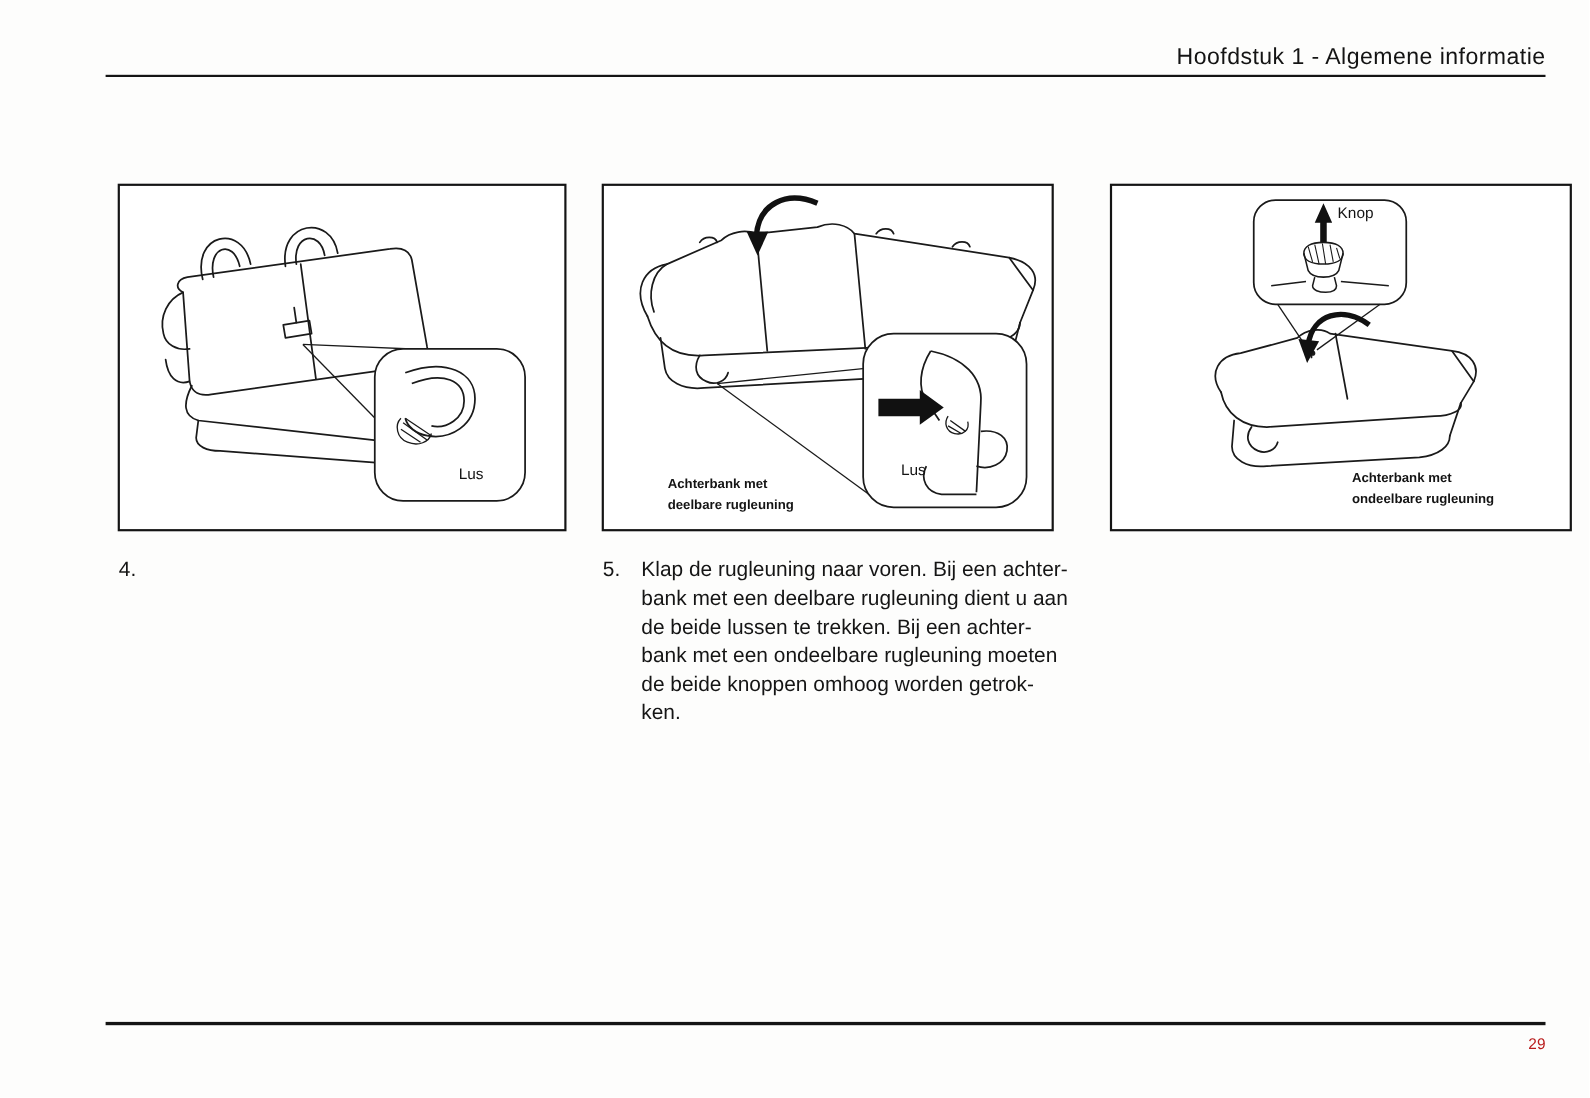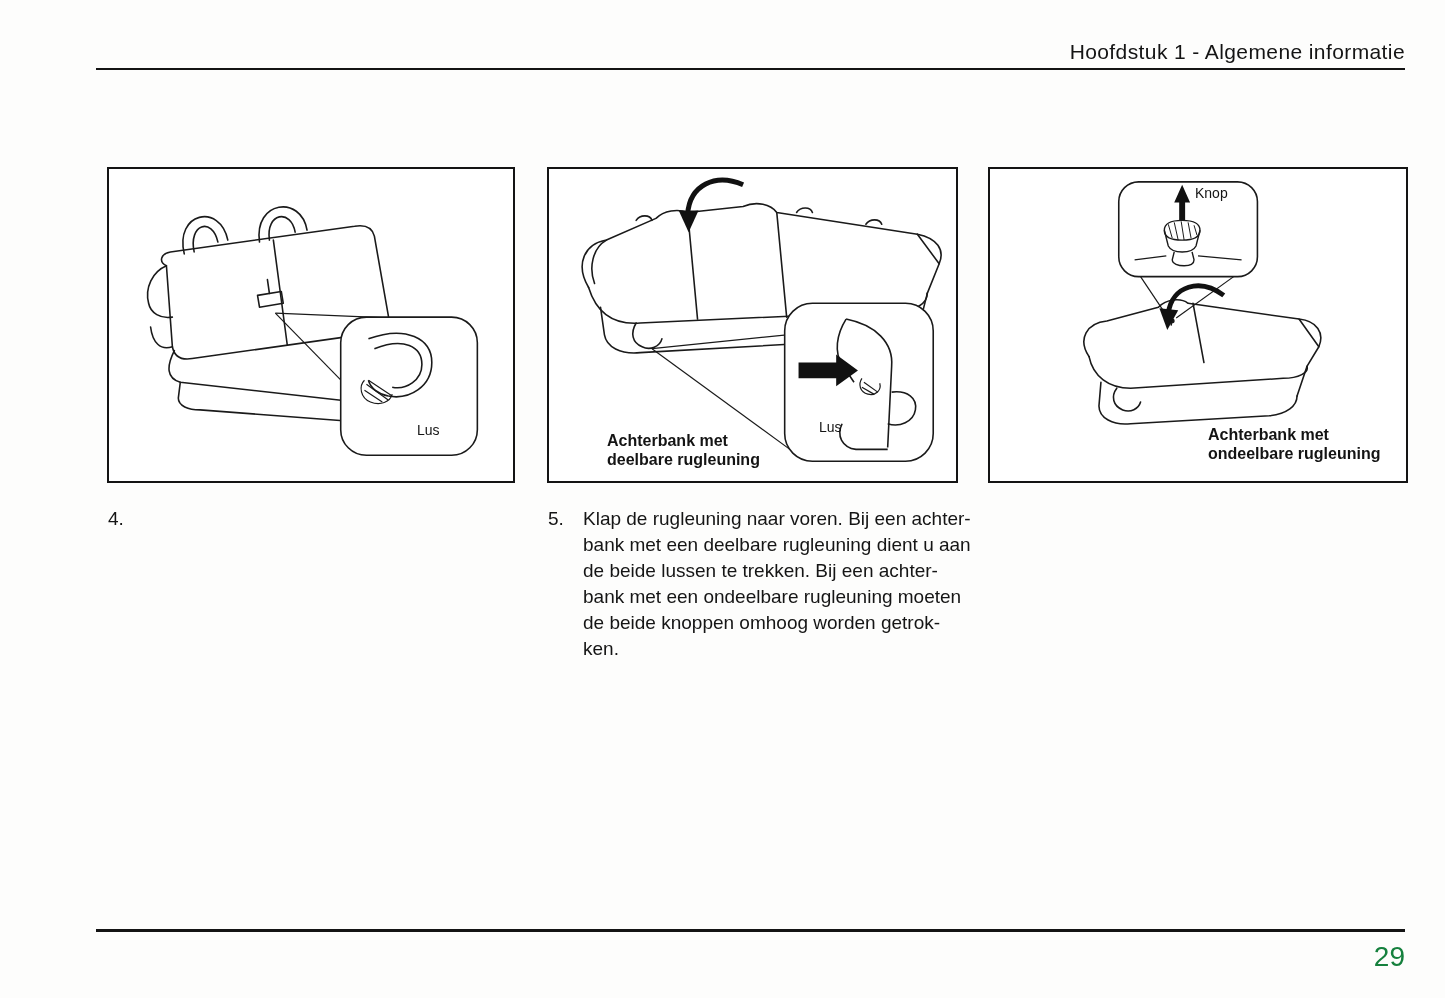--- a/index.html
+++ b/index.html
@@ -15,36 +15,36 @@
   }
   .rule { position:absolute; left:96px; width:1309px; background:#141414; }
   .rule-top { top:68px; height:2px; }
   .rule-bottom { top:929px; height:3px; }
   .figure {
     position:absolute; top:167px; border:2px solid #141414;
     background:#fff; margin:0;
   }
   .fig1 { left:107px; width:408px; height:316px; }
   .fig2 { left:547px; width:411px; height:316px; }
-  .fig3 { left:988px; width:420px; height:316px; }
+  .fig3 { left:1009px; width:420px; height:316px; }
   .figure svg { position:absolute; left:0; top:0; width:100%; height:100%; }
   .fig-label { position:absolute; font-size:14px; color:#141414; }
   .fig-caption {
-    position:absolute; font-size:16px; font-weight:bold;
+    position:absolute; font-size:12px; font-weight:bold;
     line-height:19px; white-space:pre-line; color:#141414;
   }
   .instr {
     position:absolute; top:506px; display:flex;
     font-size:19px; line-height:26px; color:#151515;
   }
   .instr .num { width:35px; flex:0 0 auto; }
   .instr .txt { white-space:pre-line; }
   .instr4 { left:108px; width:415px; }
   .instr5 { left:548px; width:425px; }
-  .page-number { position:absolute; top:941px; right:40px; font-size:28px; color:#15803d; }
+  .page-number { position:absolute; top:941px; right:40px; font-size:14px; color:#b91c1c; }
 </style>
 </head>
 <body>
 
 <div class="page">
 
   <div class="header-title">Hoofdstuk 1 - Algemene informatie</div>
   <div class="rule rule-top"></div>
 
   <figure class="figure fig1">

